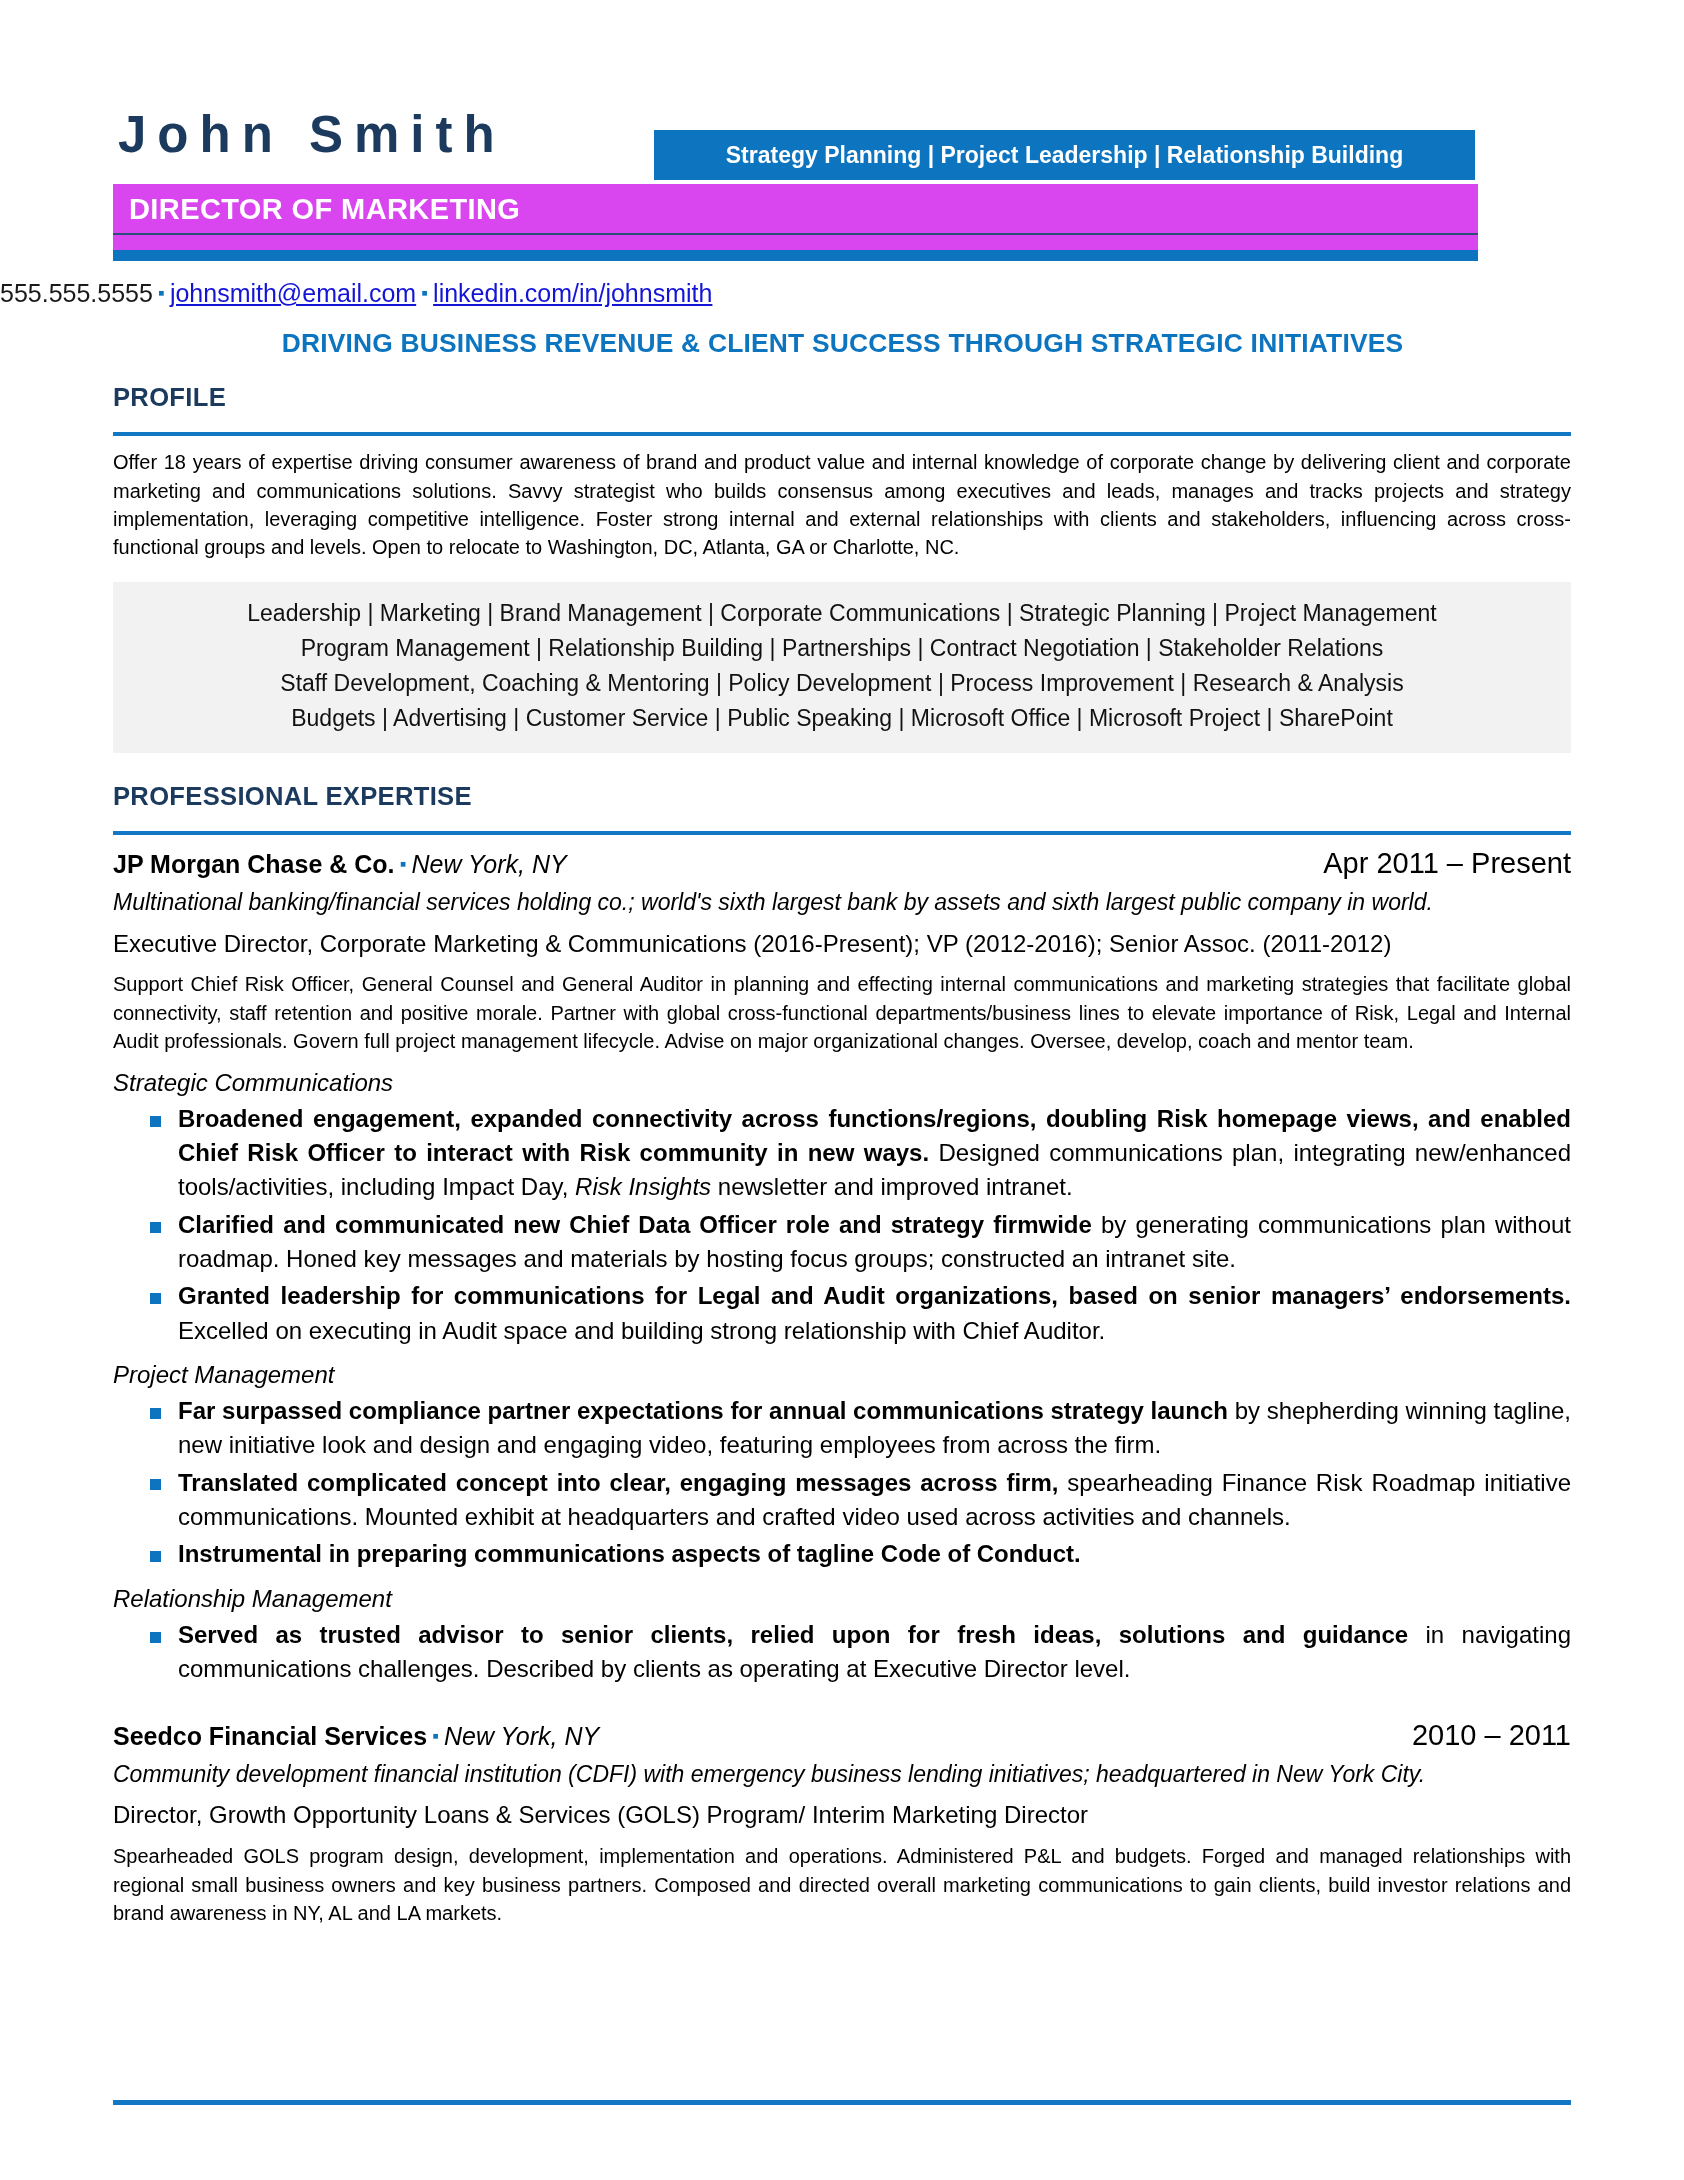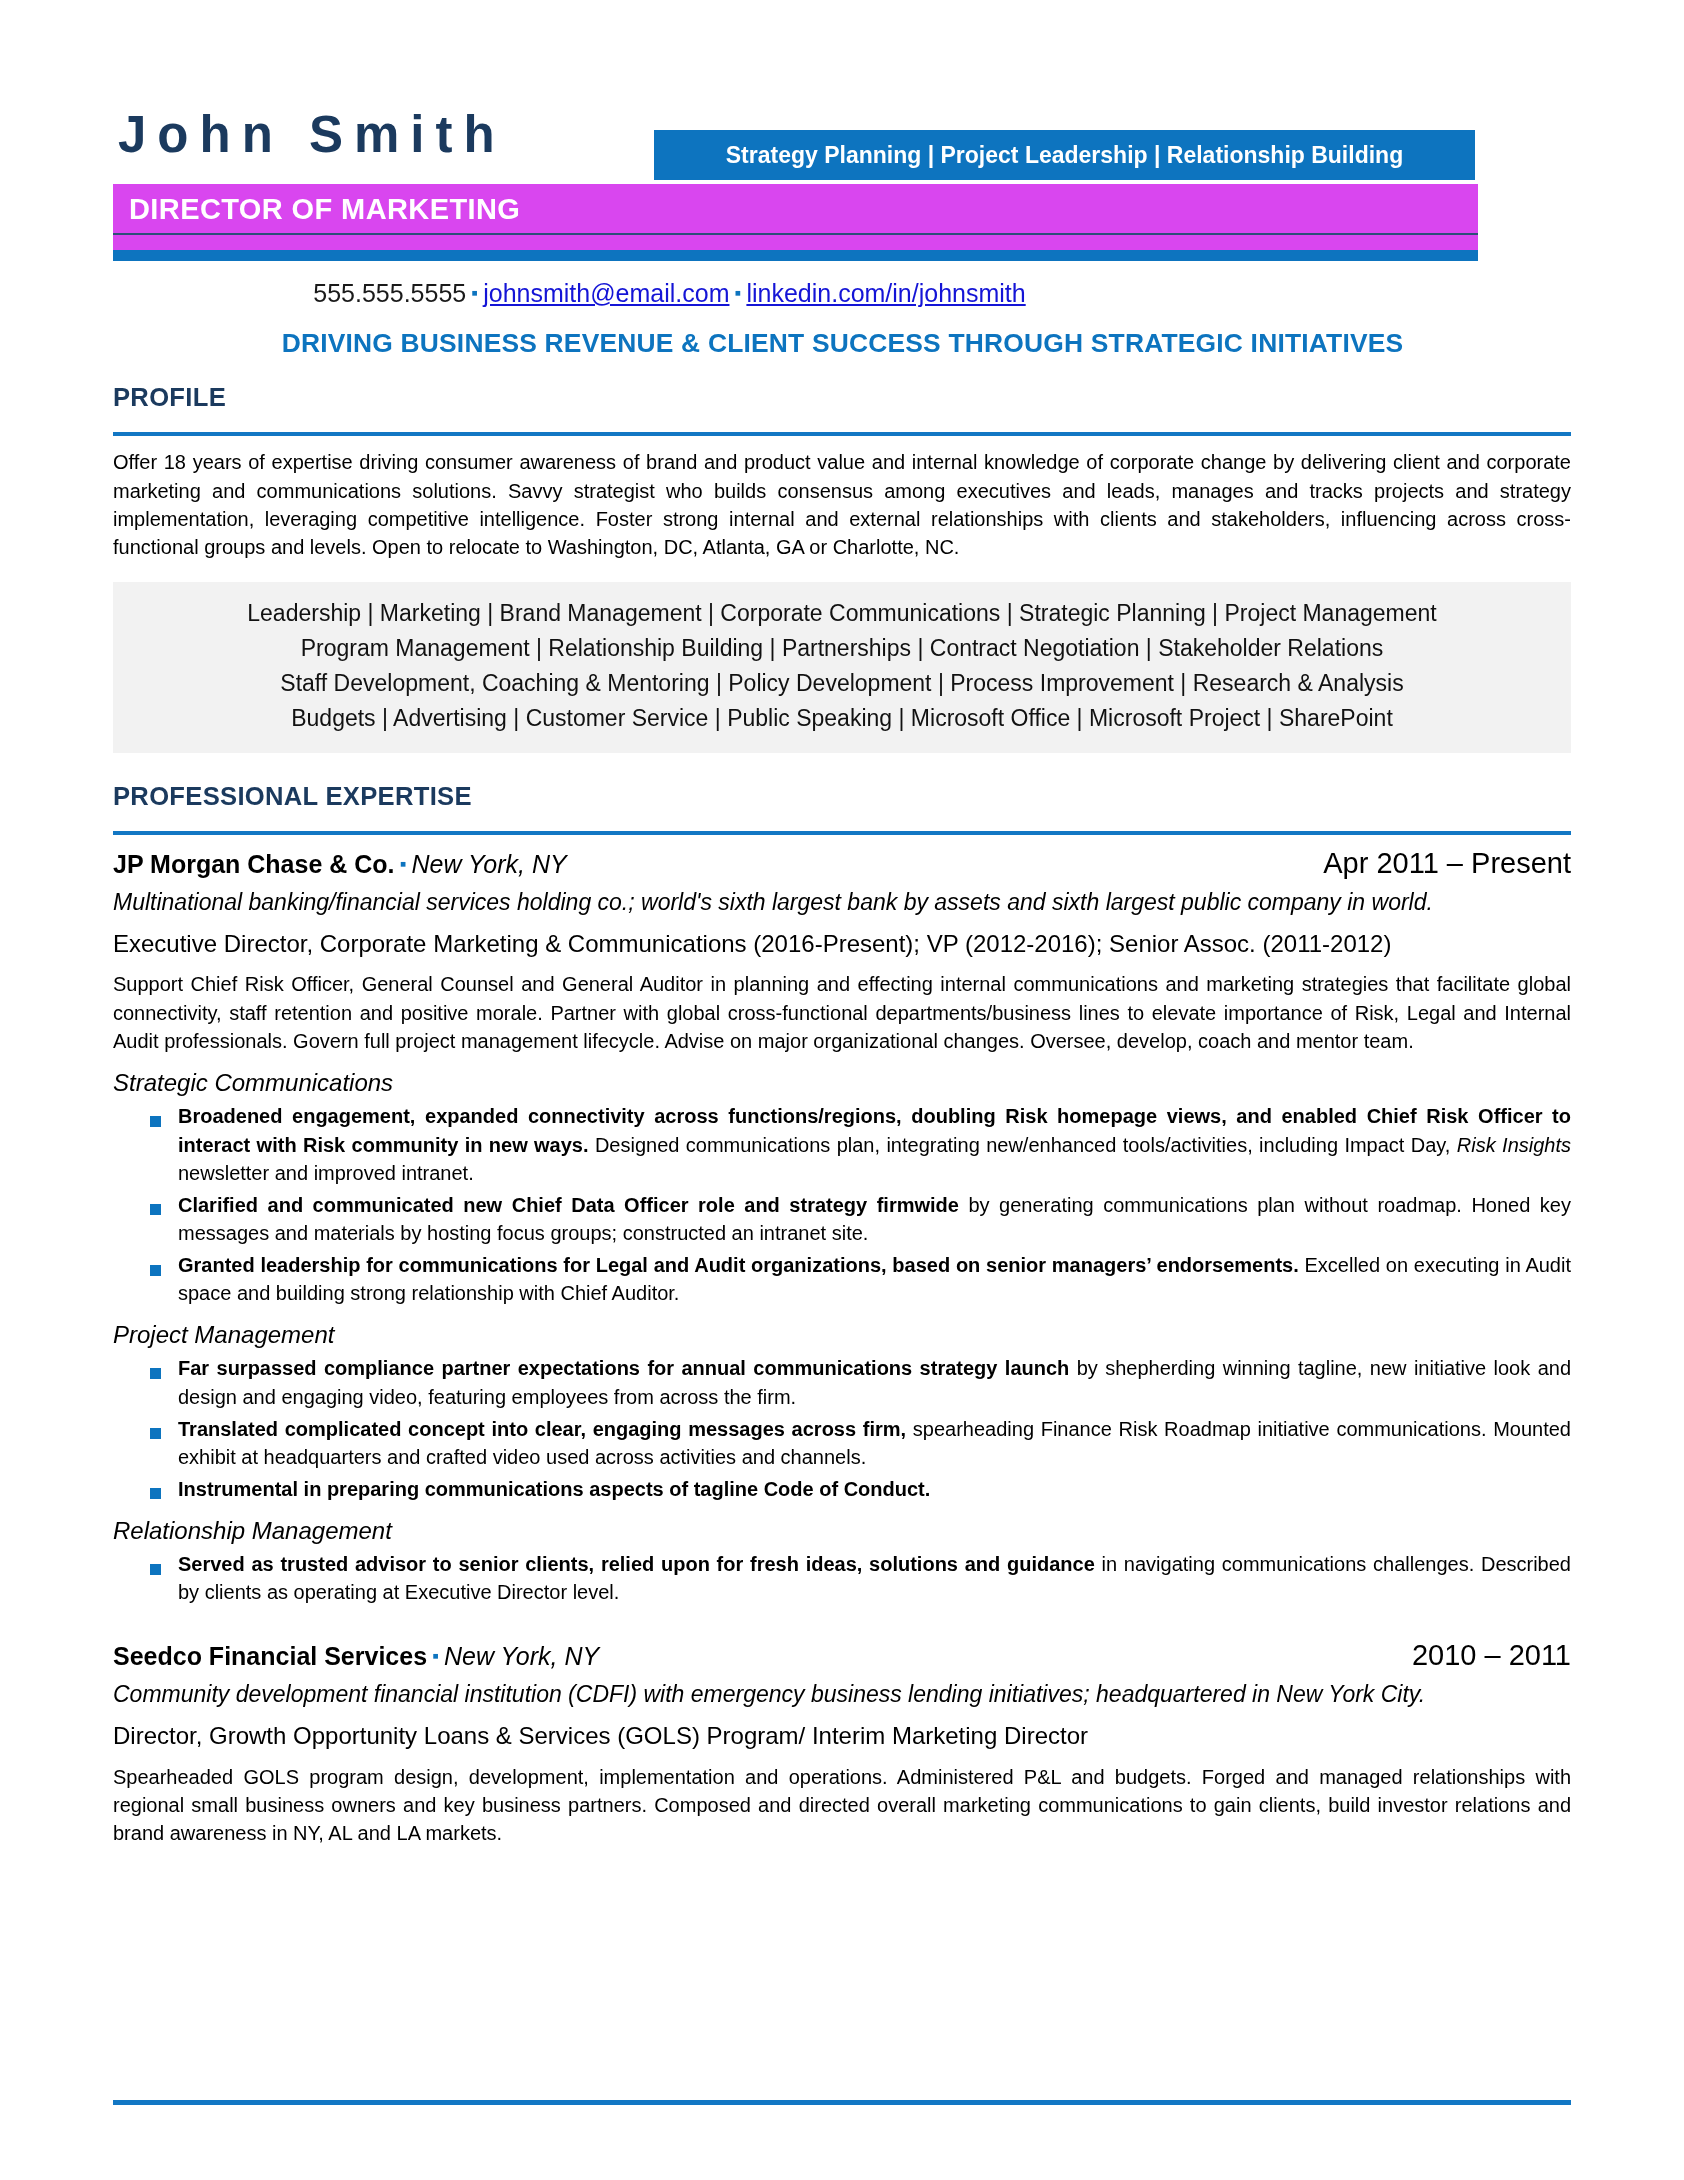--- a/index.html
+++ b/index.html
@@ -91,21 +91,21 @@
     height: 11px;
     background: #0d74bf;
   }
 
   
   .contact {
     position: absolute;
     left: 0;
     top: 279px;
     width: 1339px;
-    text-align: center;
+    text-align: left;
     font-size: 25px;
     color: #1a1a1a;
     white-space: nowrap;
   }
   .contact a {
     color: #1414d6;
     text-decoration: underline;
   }
   .sq-sep {
     color: #0d74bf;
@@ -215,21 +215,21 @@
 
   ul.bullets {
     list-style: none;
     margin: 0;
     padding: 0;
   }
   ul.bullets li {
     position: relative;
     padding-left: 65px;
     margin-bottom: 3.4px;
-    font-size: 20px;
+    font-size: 24px;
     line-height: 1.42;
     text-align: justify;
   }
   ul.bullets li::before {
     content: "";
     position: absolute;
     left: 37px;
     top: 13.6px;
     width: 11px;
     height: 11px;

